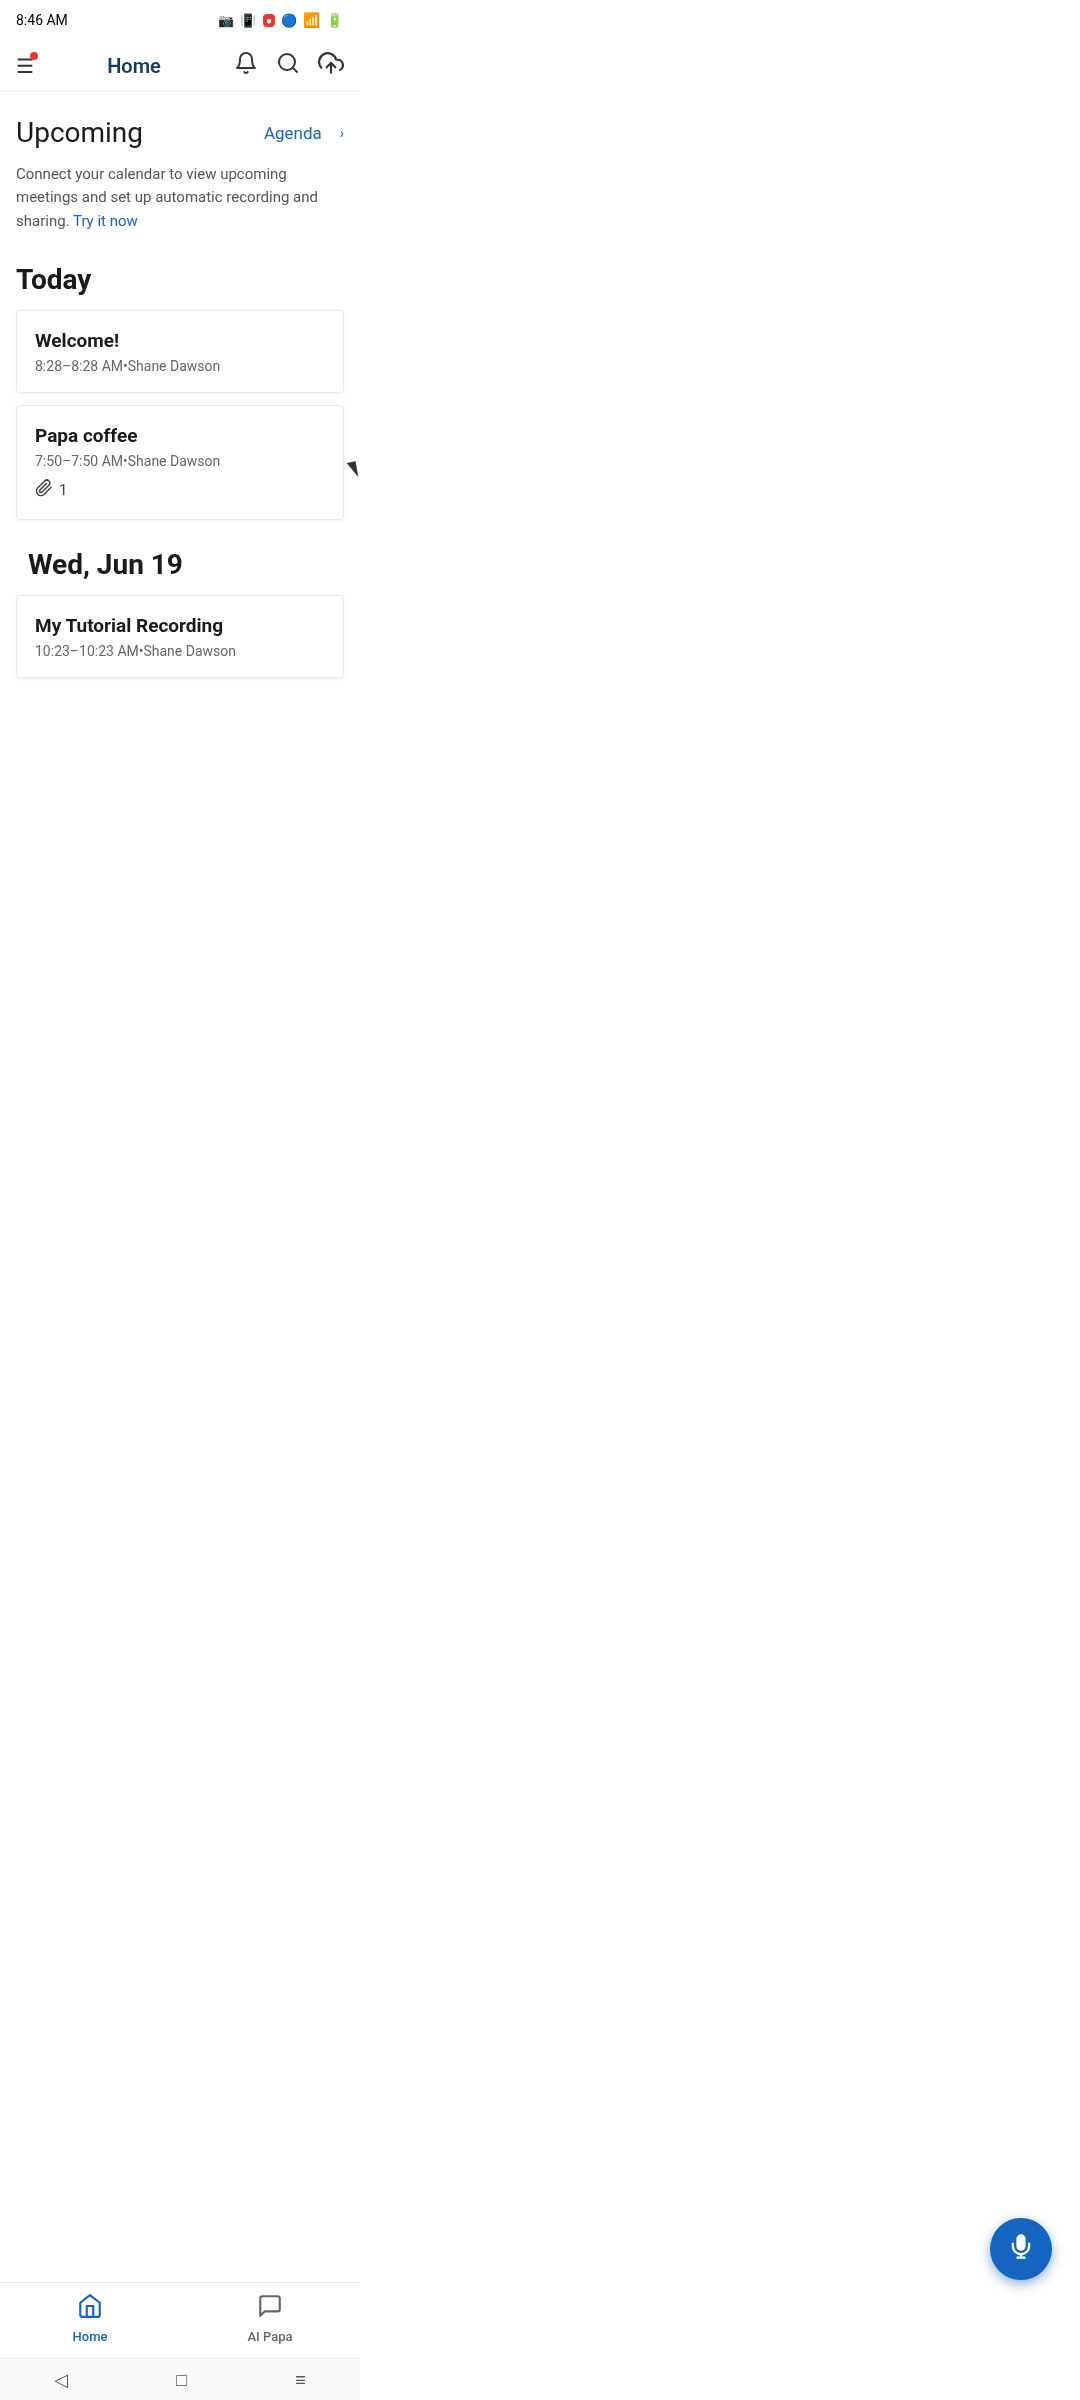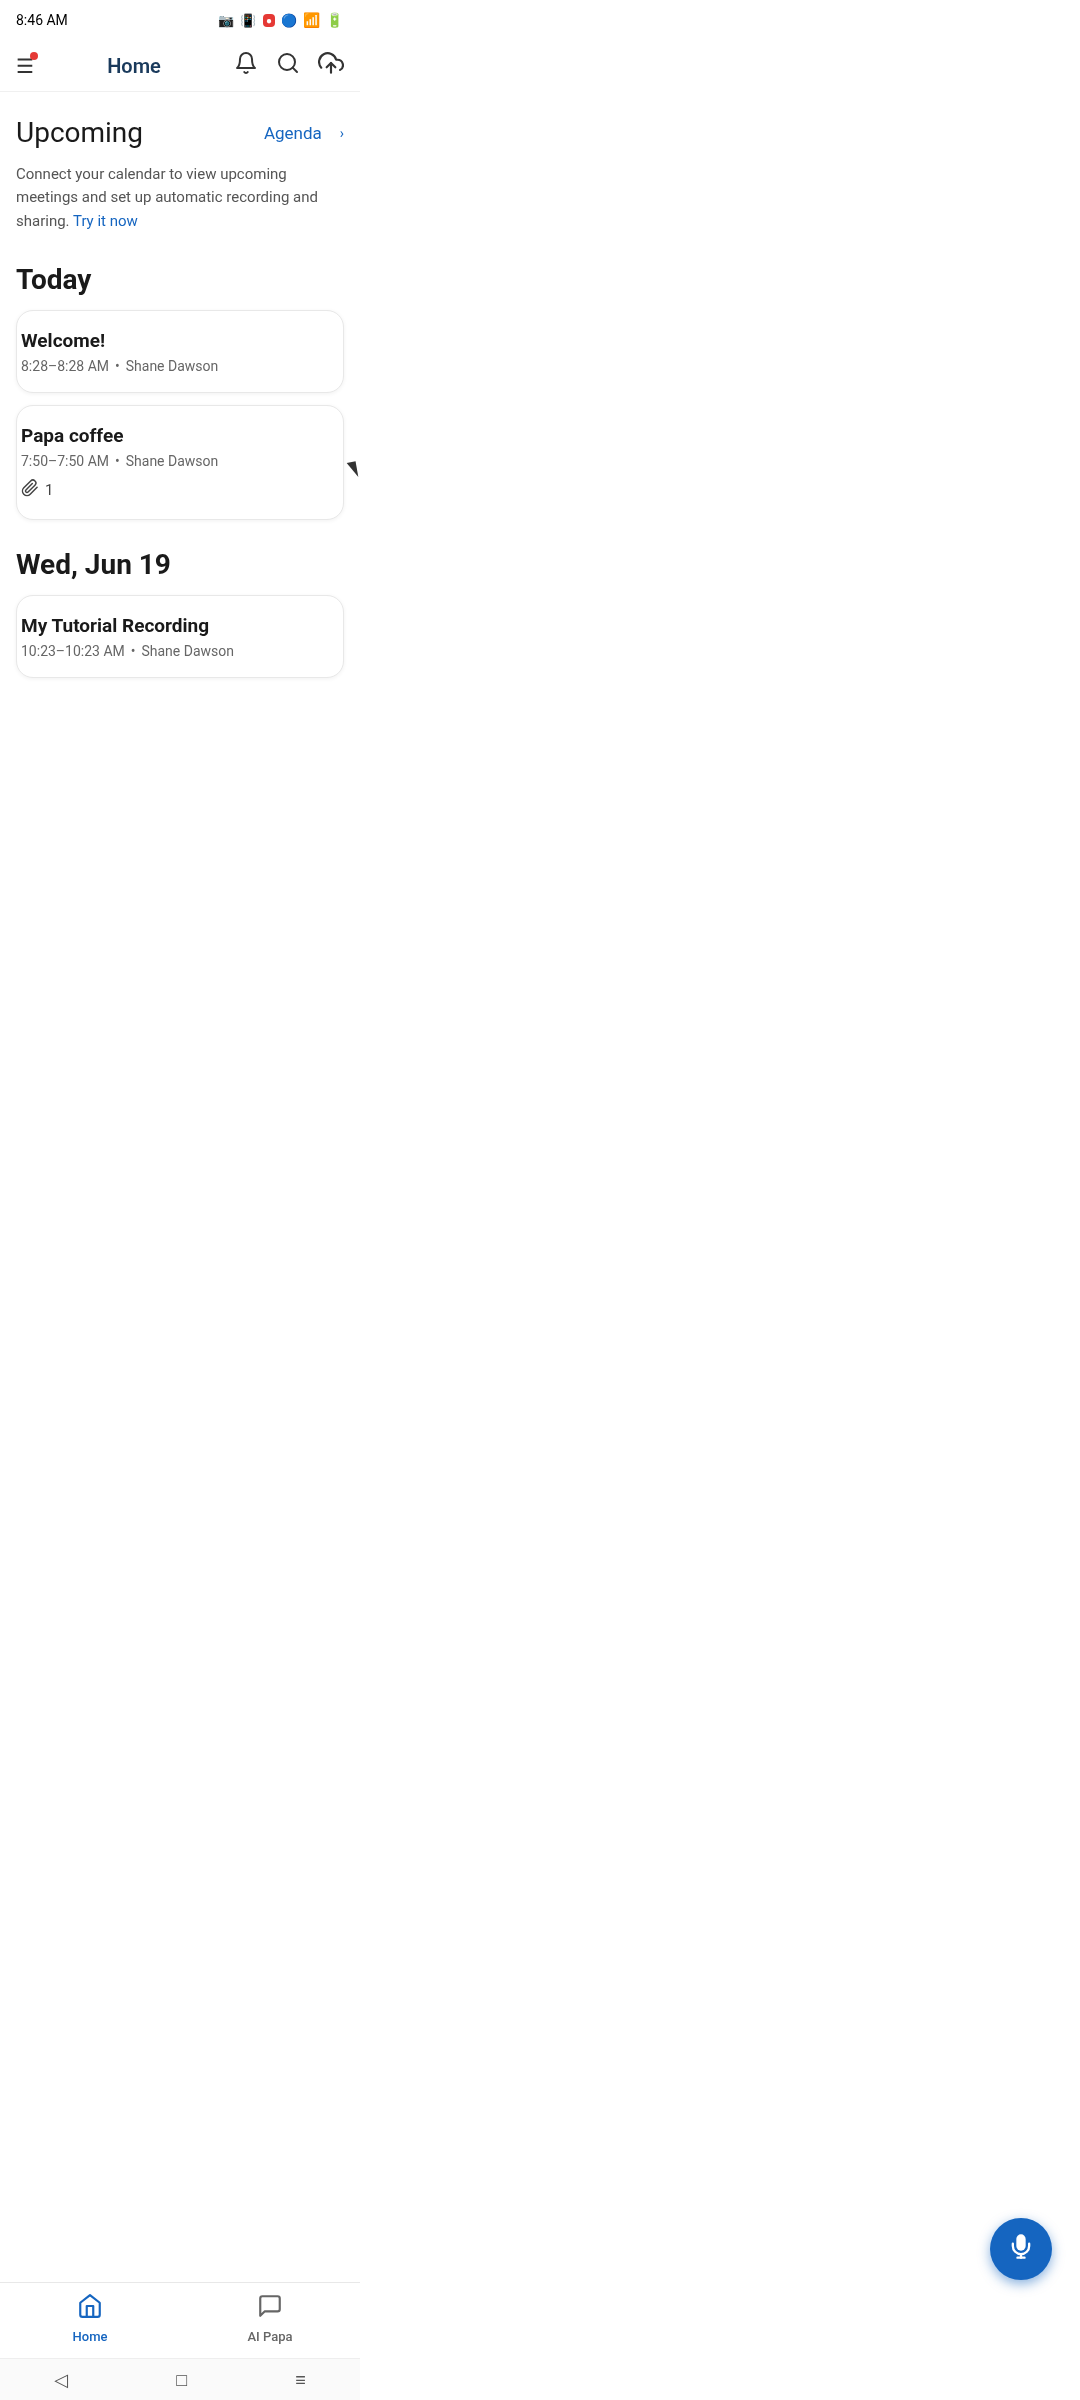--- a/index.html
+++ b/index.html
@@ -134,37 +134,37 @@
       font-size: 28px;
       font-weight: 700;
       color: #1a1a1a;
       margin-bottom: 14px;
     }
 
     
     .meeting-card {
       background: #fff;
       border: 1px solid #e8e8e8;
-      border-radius: 17px;
-      padding: 18px 4px;
+      border-radius: 4px;
+      padding: 18px 18px;
       margin-bottom: 12px;
       box-shadow: 0 1px 4px rgba(0,0,0,0.06);
     }
     .meeting-name {
       font-size: 19px;
       font-weight: 700;
       color: #1a1a1a;
       margin-bottom: 6px;
     }
     .meeting-meta {
       font-size: 14px;
       color: #666;
       display: flex;
       align-items: center;
-      gap: 6px;
+      gap: 0;
     }
     .meeting-clip-row {
       display: flex;
       align-items: center;
       gap: 6px;
       margin-top: 10px;
     }
     .clip-icon {
       font-size: 16px;
       color: #444;
@@ -177,20 +177,21 @@
     
     .date-section {
       margin-top: 28px;
       margin-bottom: 10px;
     }
     .date-title {
       font-size: 28px;
       font-weight: 700;
       color: #1a1a1a;
       margin-bottom: 14px;
+      margin-left: 12px;
     }
 
     
     .fab {
       position: fixed;
       bottom: 90px;
       right: 28px;
       width: 62px;
       height: 62px;
       background: #1565c0;

